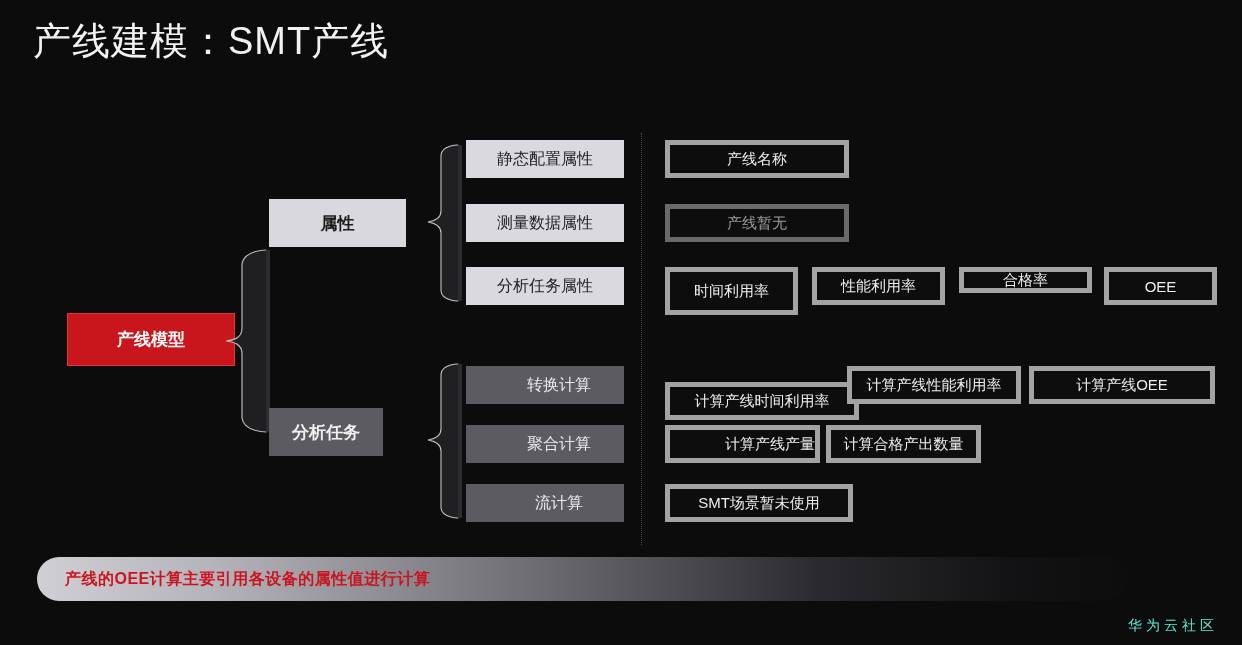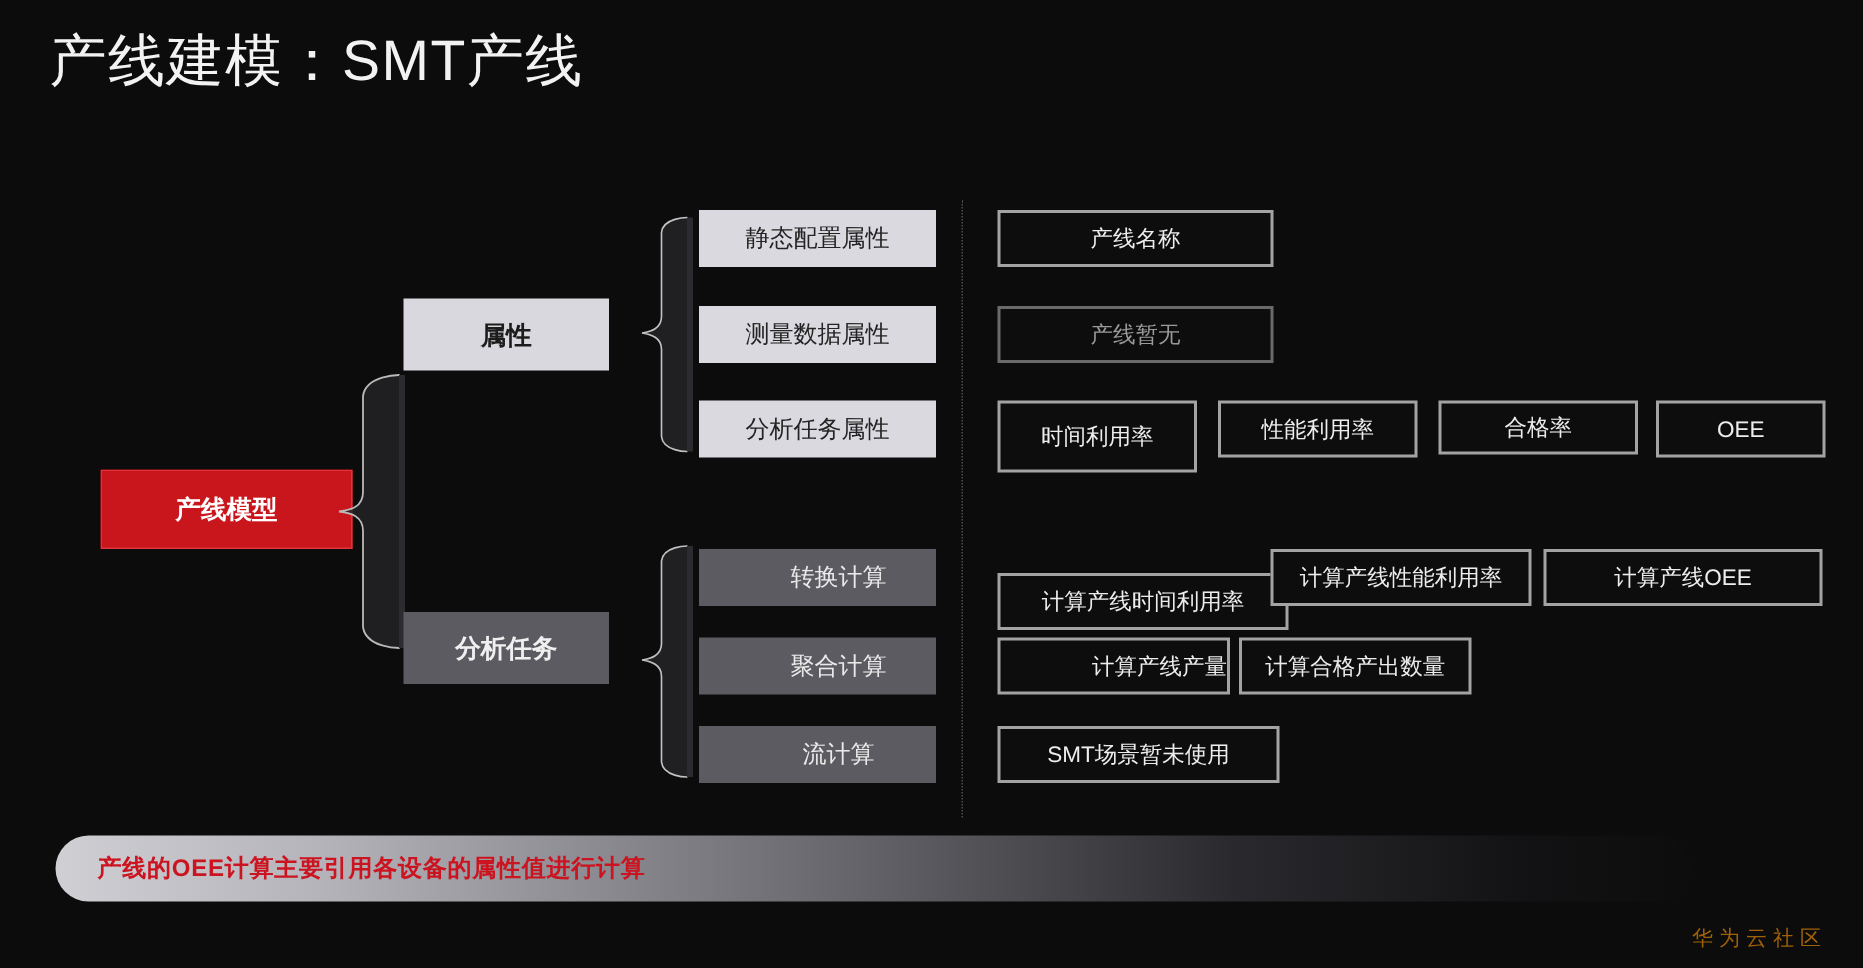--- a/index.html
+++ b/index.html
@@ -55,21 +55,21 @@
   }
 
   .box-mid-gray{
     background:#5b5b61;
     color:#eaeaea;
     font-size:16px;font-weight:400;padding-left:28px;
   }
 
   .box-outline{
     background:#0d0d0d;
-    border:2px solid #a3a3a3;
+    border:5px solid #a3a3a3;
     color:#ededed;
     font-size:15px;font-weight:400;
   }
   .box-outline.dim{color:#9a9a9a;border-color:#6a6a6a;}
 
   
   .vsep{
     position:absolute;
     left:641px;top:133px;
     width:1px;height:412px;
@@ -94,21 +94,21 @@
     color:#cc1421;
     font-size:16px;font-weight:bold;
     white-space:nowrap;
     letter-spacing:0.5px;
   }
 
   
   .footer{
     position:absolute;
     right:24px;bottom:10px;
-    color:#a16207;
+    color:#5eead4;
     font-size:14px;
     letter-spacing:4px;
     white-space:nowrap;
   }
 </style>
 </head>
 <body>
 
 <div class="slide">
 
@@ -159,29 +159,29 @@
   </div>
 
   <div class="box box-outline" style="left:665px;top:267px;width:133px;height:48px;">
     <span>时间利用率</span>
   </div>
 
   <div class="box box-outline" style="left:812px;top:267px;width:133px;height:38px;">
     <span>性能利用率</span>
   </div>
 
-  <div class="box box-outline" style="left:959px;top:267px;width:133px;height:36px;">
+  <div class="box box-outline" style="left:959px;top:267px;width:133px;height:26px;">
     <span>合格率</span>
   </div>
 
   <div class="box box-outline" style="left:1104px;top:267px;width:113px;height:38px;">
     <span>OEE</span>
   </div>
 
-  <div class="box box-gray" style="left:269px;top:408px;width:137px;height:48px;">
+  <div class="box box-gray" style="left:269px;top:408px;width:114px;height:48px;">
     <span>分析任务</span>
   </div>
 
   <div class="brace" style="left:424px;top:362px;">
     <svg width="44" height="158" viewBox="0 0 44 158" aria-hidden="true">
       <path d="M34 2 C34 2 18 2 17 12 L17 67 C17 75 10 77 4 78 C10 79 17 81 17 89 L17 146 C18 156 34 156 34 156" fill="#242427" fill-opacity="0.85" stroke="#c2c2c2" stroke-width="1.1" stroke-linecap="round"></path>
       <path d="M34 2 L38 2 L38 156 L34 156" fill="#2c2c30" stroke="none"></path>
     </svg>
   </div>
 

